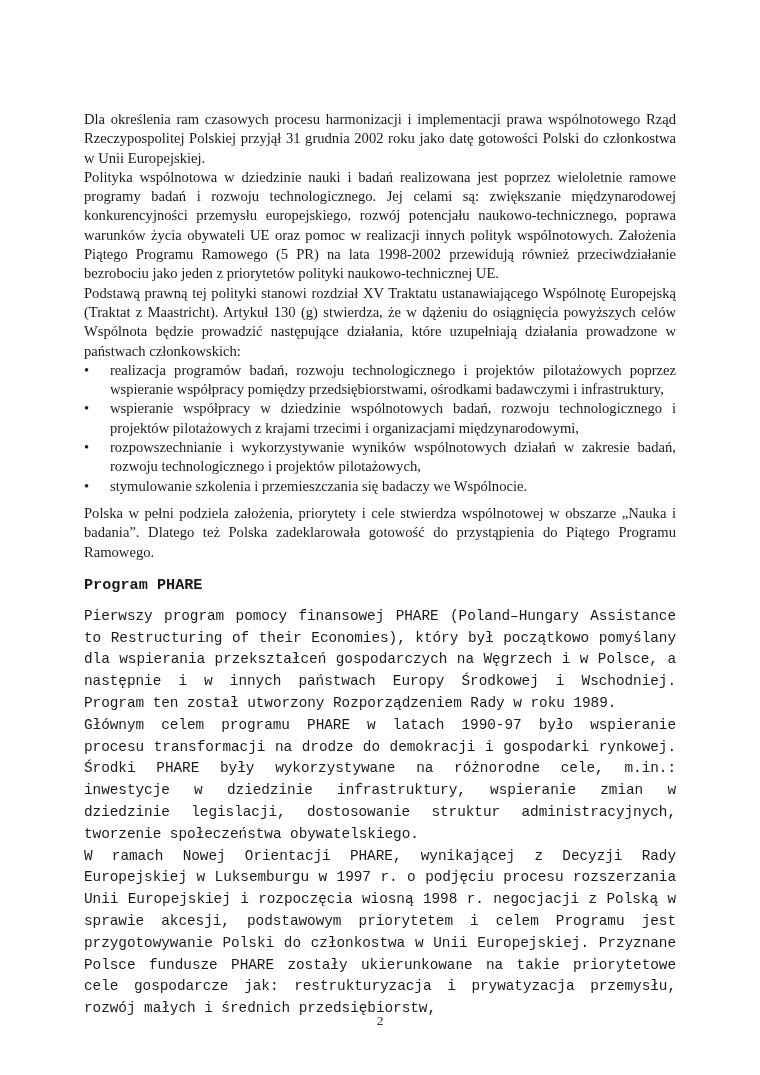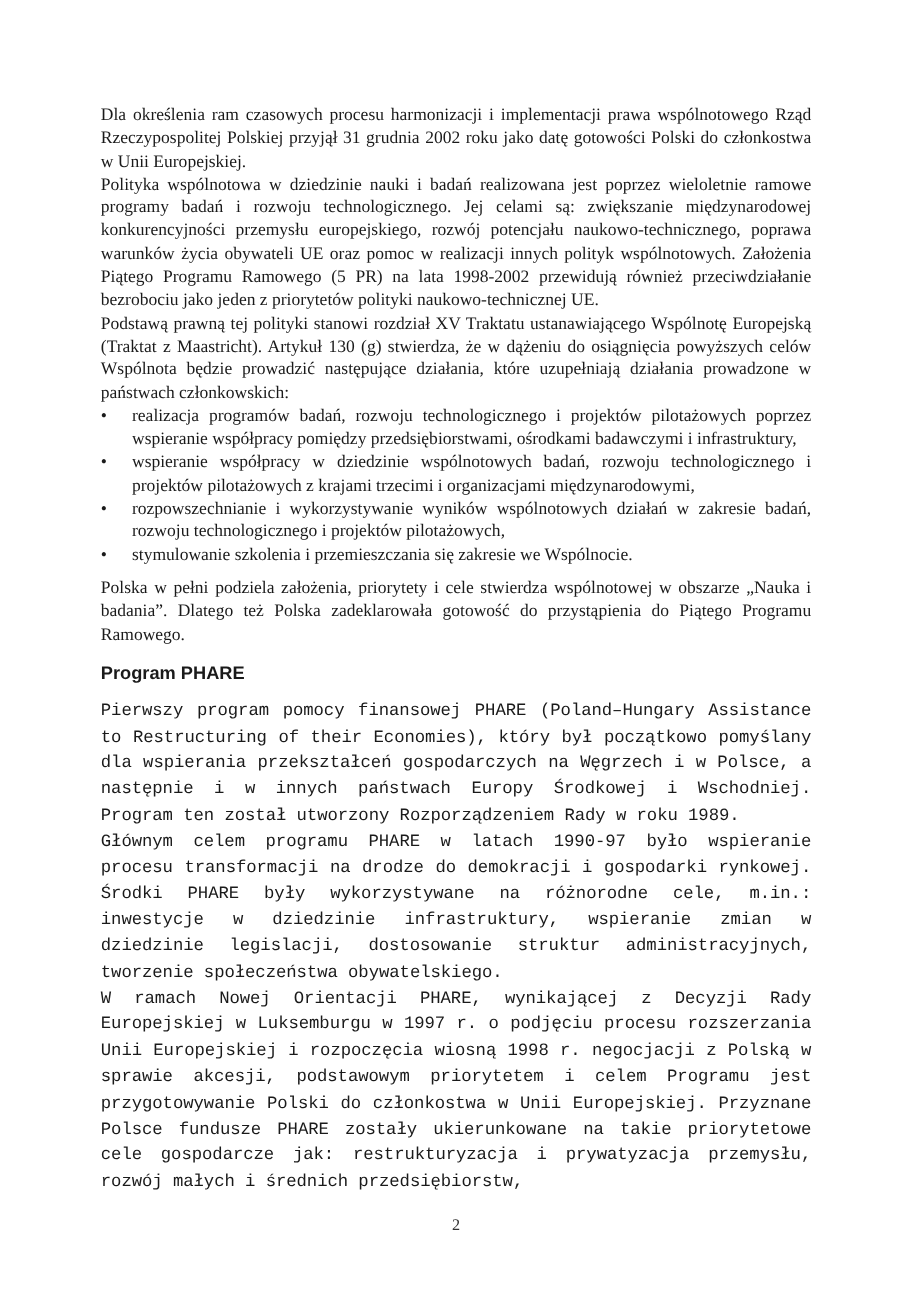--- a/index.html
+++ b/index.html
@@ -1,24 +1,24 @@
 <!DOCTYPE html>
 <html><head>
 <meta charset="utf-8">
 <style>
   html, body { margin: 0; padding: 0; background: #ffffff; }
   body { width: 760px; height: 1075px; position: relative; overflow: hidden; }
   .page { position: absolute; left: 84px; top: 87px; width: 592px; color: #1a1a1a; }
-  .serif { font-family: "Liberation Serif", serif; font-size: 14.6px; line-height: 19.3px; text-align: justify; }
+  .serif { font-family: "Liberation Serif", serif; font-size: 14.6px; line-height: 19.3px; text-align: justify; margin-top: 23px; }
   .serif p { margin: 0; }
   .serif ul { margin: 0; padding: 0; list-style: none; }
   .serif li { position: relative; padding-left: 26px; }
   .serif li .bullet { position: absolute; left: 0; top: 0; }
   .gap { height: 8px; }
-  .heading { font-family: Liberation Sans, sans-serif; font-weight: bold; font-size: 15.2px; margin: 13px 0 11px 0; line-height: 20px; }
+  .heading { font-family: Liberation Mono, monospace; font-weight: bold; font-size: 15.2px; margin: 13px 0 11px 0; line-height: 20px; }
   .sans { font-family: Liberation Mono, monospace; font-size: 14.4px; line-height: 21.8px; text-align: justify; letter-spacing: -0.05px; }
   .sans p { margin: 0; }
   .page-number { position: absolute; left: 0; width: 760px; top: 1013px; text-align: center; font-family: "Liberation Serif", serif; font-size: 13.5px; color: #333; }
 </style>
 </head>
 <body>
 
 <div class="page">
   <div class="serif">
     <p>Dla określenia ram czasowych procesu harmonizacji i implementacji prawa wspólnotowego Rząd Rzeczypospolitej Polskiej przyjął 31 grudnia 2002 roku jako datę gotowości Polski do członkostwa w Unii Europejskiej.</p>
@@ -32,21 +32,21 @@
       <li>
         <span class="bullet">•</span>
         <span>wspieranie współpracy w dziedzinie wspólnotowych badań, rozwoju technologicznego i projektów pilotażowych z krajami trzecimi i organizacjami międzynarodowymi,</span>
       </li>
       <li>
         <span class="bullet">•</span>
         <span>rozpowszechnianie i wykorzystywanie wyników wspólnotowych działań w zakresie badań, rozwoju technologicznego i projektów pilotażowych,</span>
       </li>
       <li>
         <span class="bullet">•</span>
-        <span>stymulowanie szkolenia i przemieszczania się zakresie we Wspólnocie.</span>
+        <span>stymulowanie szkolenia i przemieszczania się badaczy we Wspólnocie.</span>
       </li>
     </ul>
     <div class="gap"></div>
     <p>Polska w pełni podziela założenia, priorytety i cele stwierdza wspólnotowej w obszarze „Nauka i badania”. Dlatego też Polska zadeklarowała gotowość do przystąpienia do Piątego Programu Ramowego.</p>
   </div>
 
   <div class="heading">Program PHARE</div>
 
   <div class="sans">
     <p>Pierwszy program pomocy finansowej PHARE (Poland–Hungary Assistance to Restructuring of their Economies), który był początkowo pomyślany dla wspierania przekształceń gospodarczych na Węgrzech i w Polsce, a następnie i w innych państwach Europy Środkowej i Wschodniej. Program ten został utworzony Rozporządzeniem Rady w roku 1989.</p>

